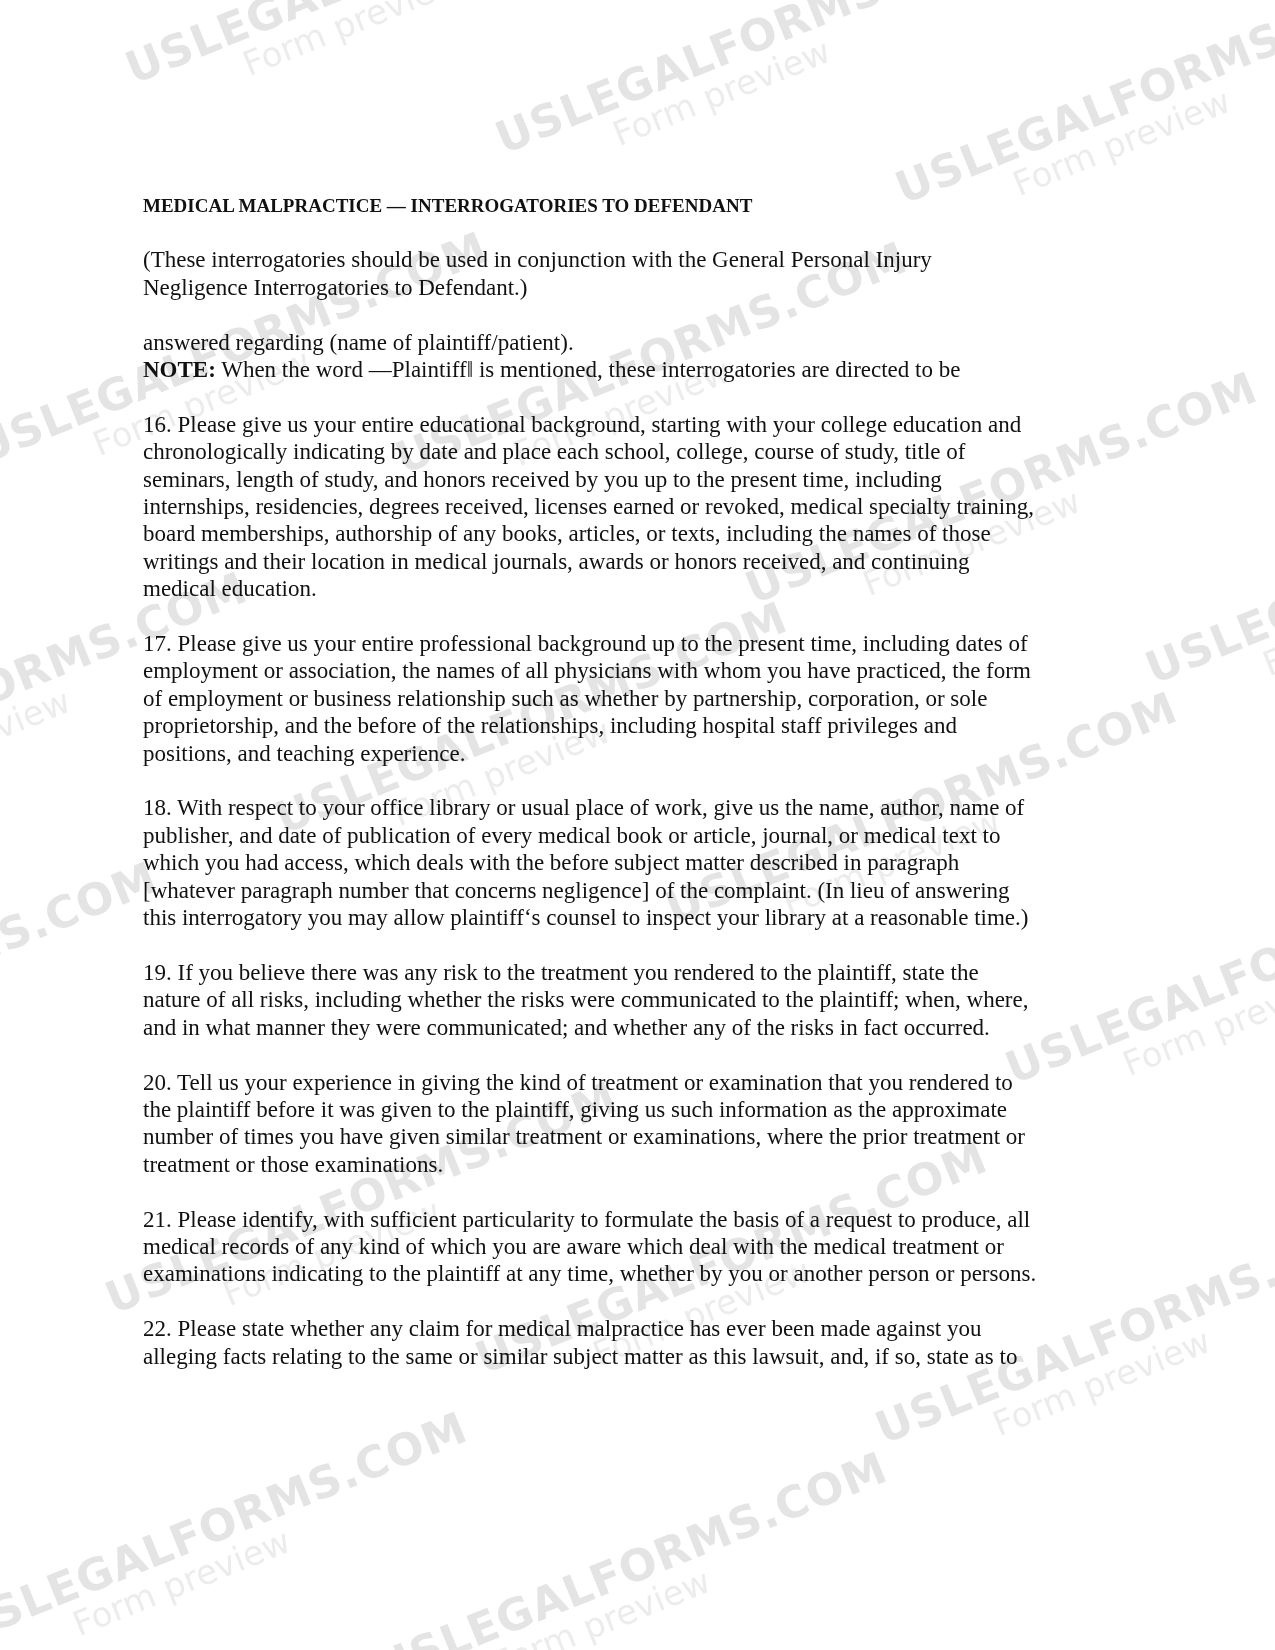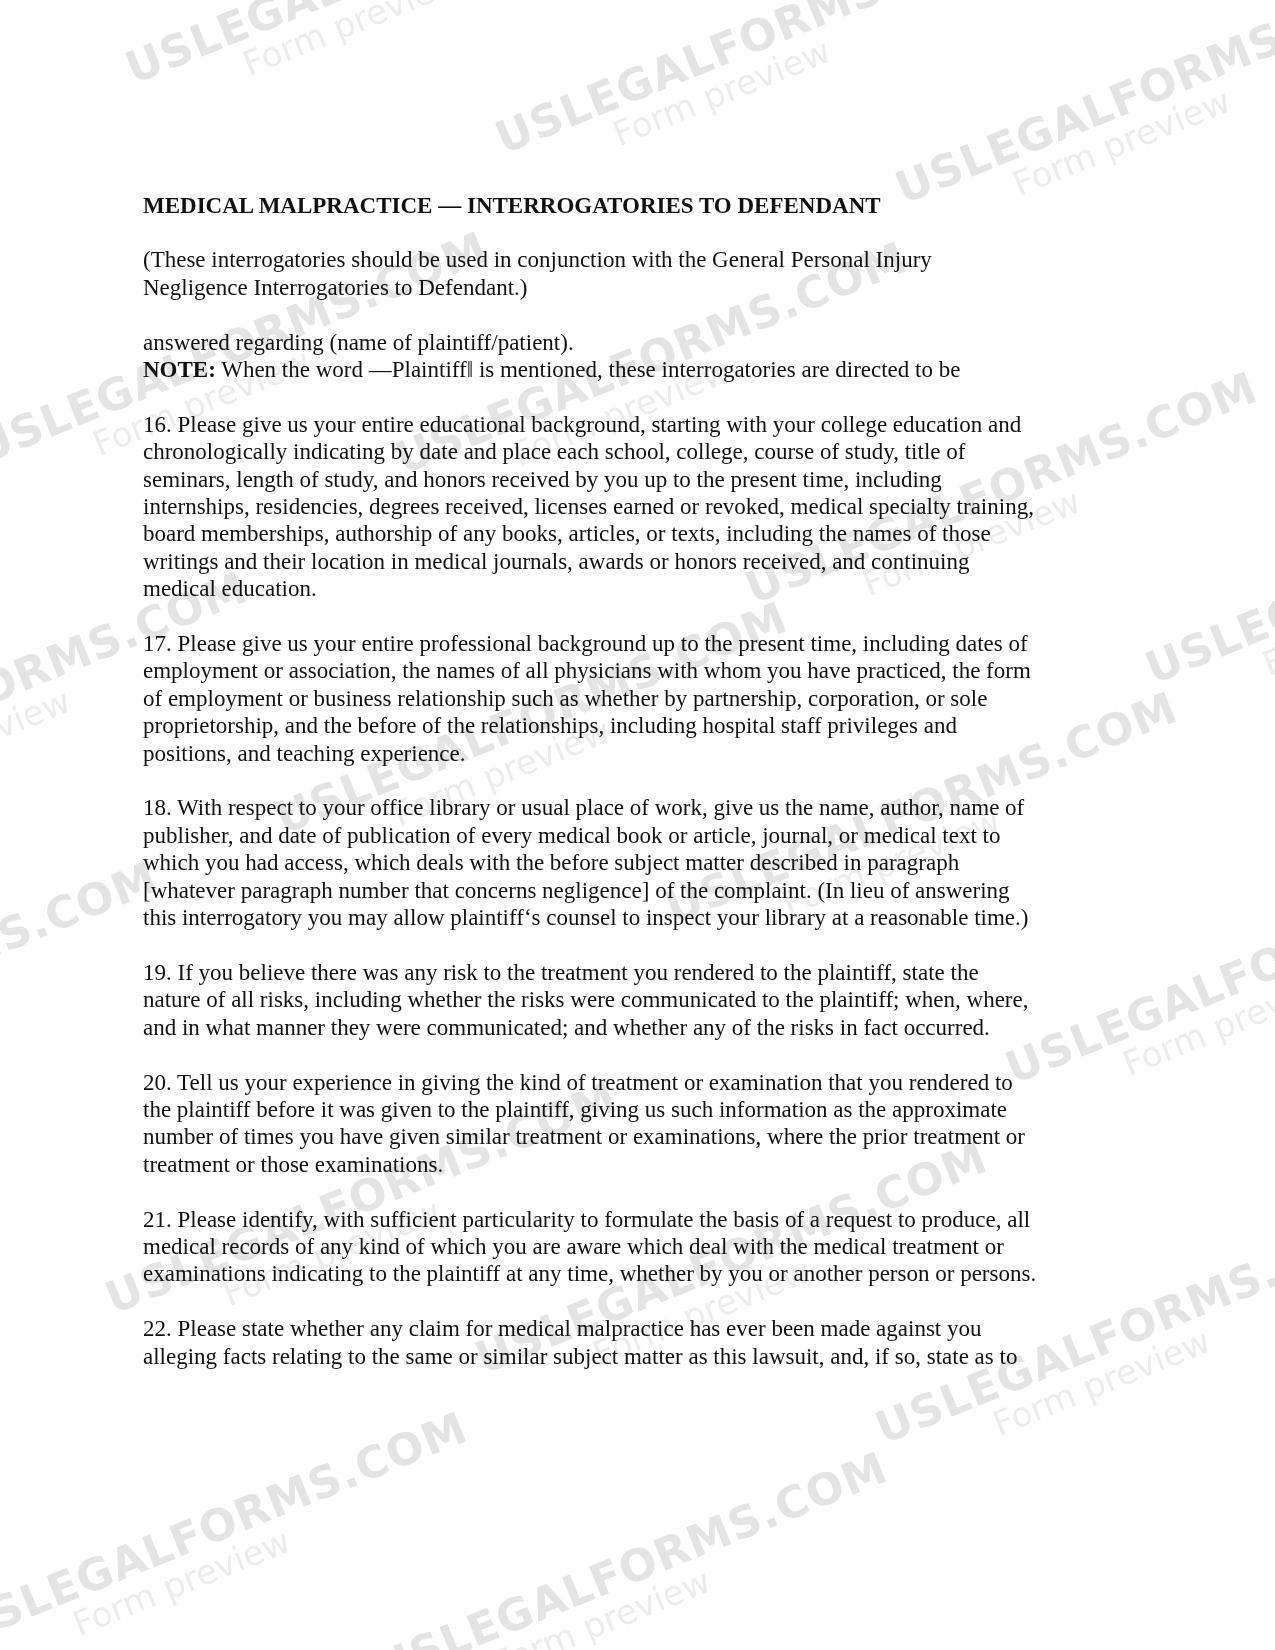--- a/index.html
+++ b/index.html
@@ -4,21 +4,21 @@
 <style>
   html, body { margin:0; padding:0; background:#ffffff; }
   body { width:1275px; height:1650px; position:relative; overflow:hidden; }
   .page { position:absolute; left:0; top:0; width:1275px; height:1650px; background:#fff; }
   .wm-layer { position:absolute; inset:0; pointer-events:none; z-index:1; }
   .wm { position:absolute; transform-origin:left bottom; transform:rotate(-22deg); white-space:nowrap; color:#e4e4e4; font-family:"DejaVu Sans", sans-serif; }
   .wm .brand { display:block; font-weight:bold; font-size:44px; letter-spacing:1px; }
   .wm .sub { display:block; font-size:34px; margin-left:110px; margin-top:-6px; color:#ececec; }
   .content { position:absolute; left:143px; top:192px; width:990px; z-index:2;
     font-family:"Liberation Serif", serif; font-size:23px; line-height:27.4px; color:#111; }
-  .title { font-weight:bold; font-size:23px; margin:0 0 27px 0; }
+  .title { font-weight:bold; font-size:19px; margin:0 0 27px 0; }
   p { margin:0 0 27.4px 0; }
   .line { display:block; white-space:nowrap; }
   b.note { font-weight:bold; }
 </style>
 </head>
 <body>
 
 <div class="page">
 
   <div class="wm-layer">

